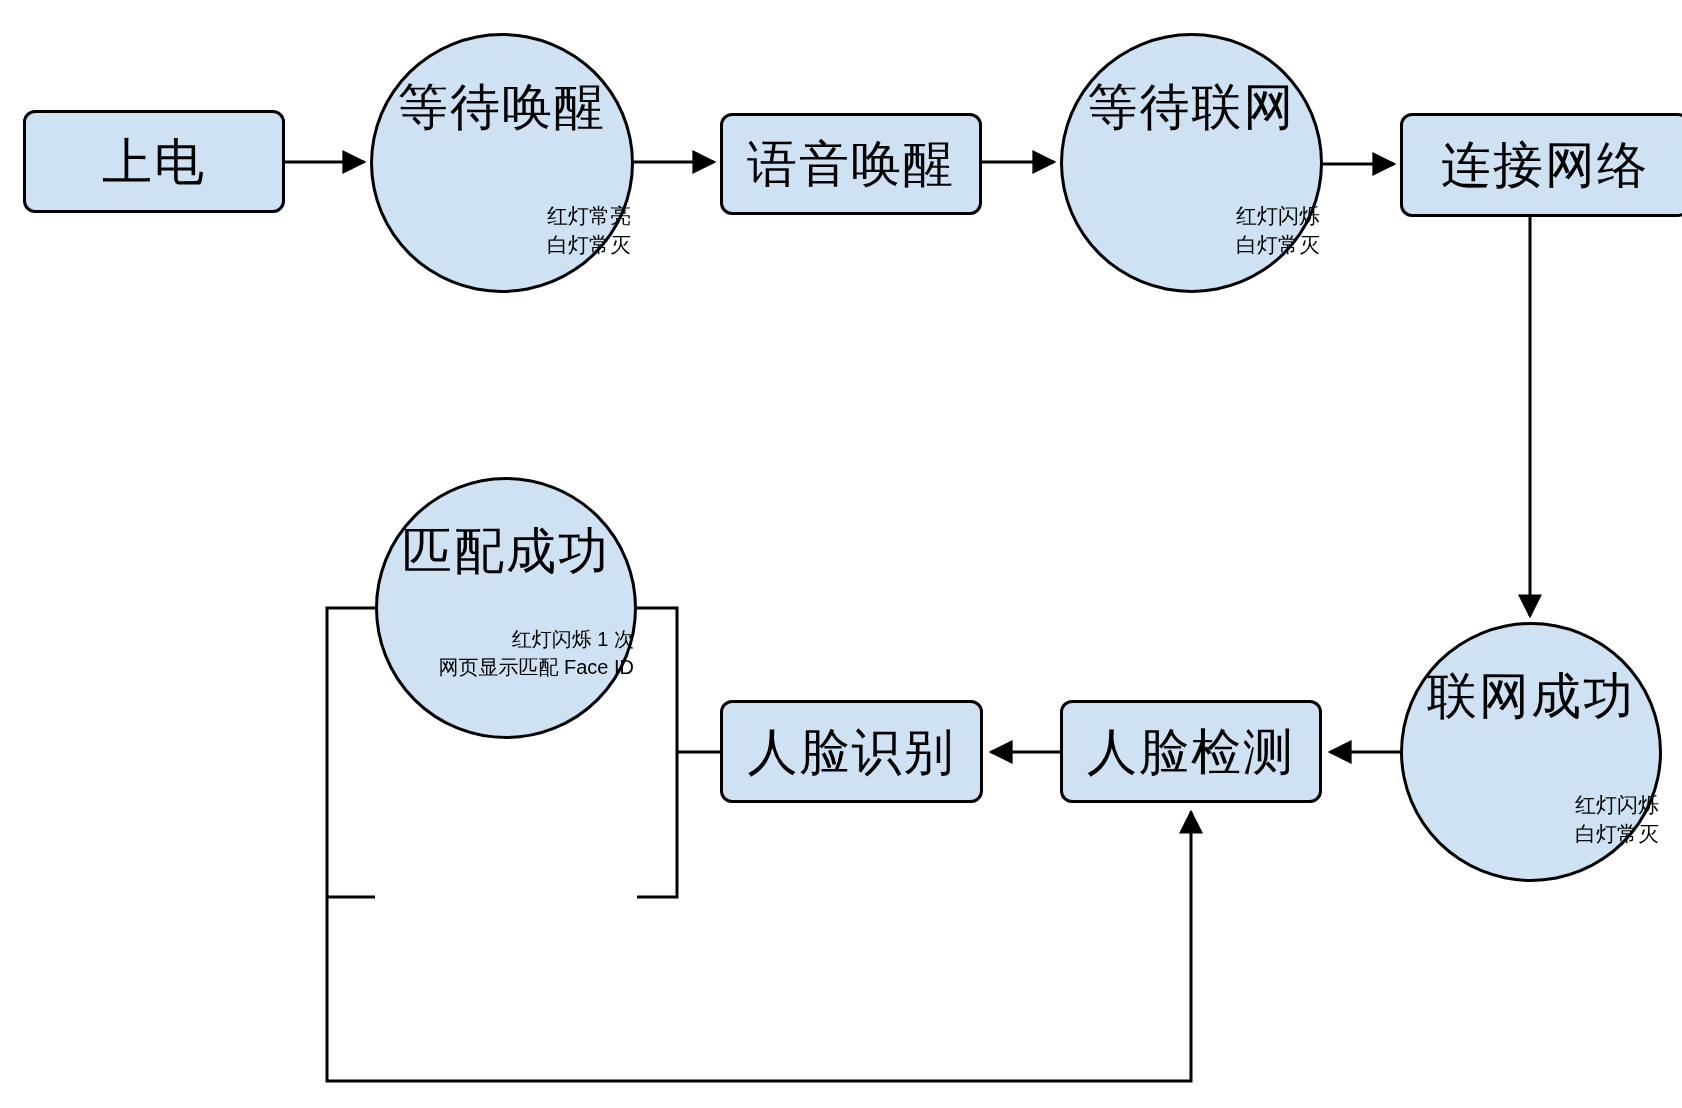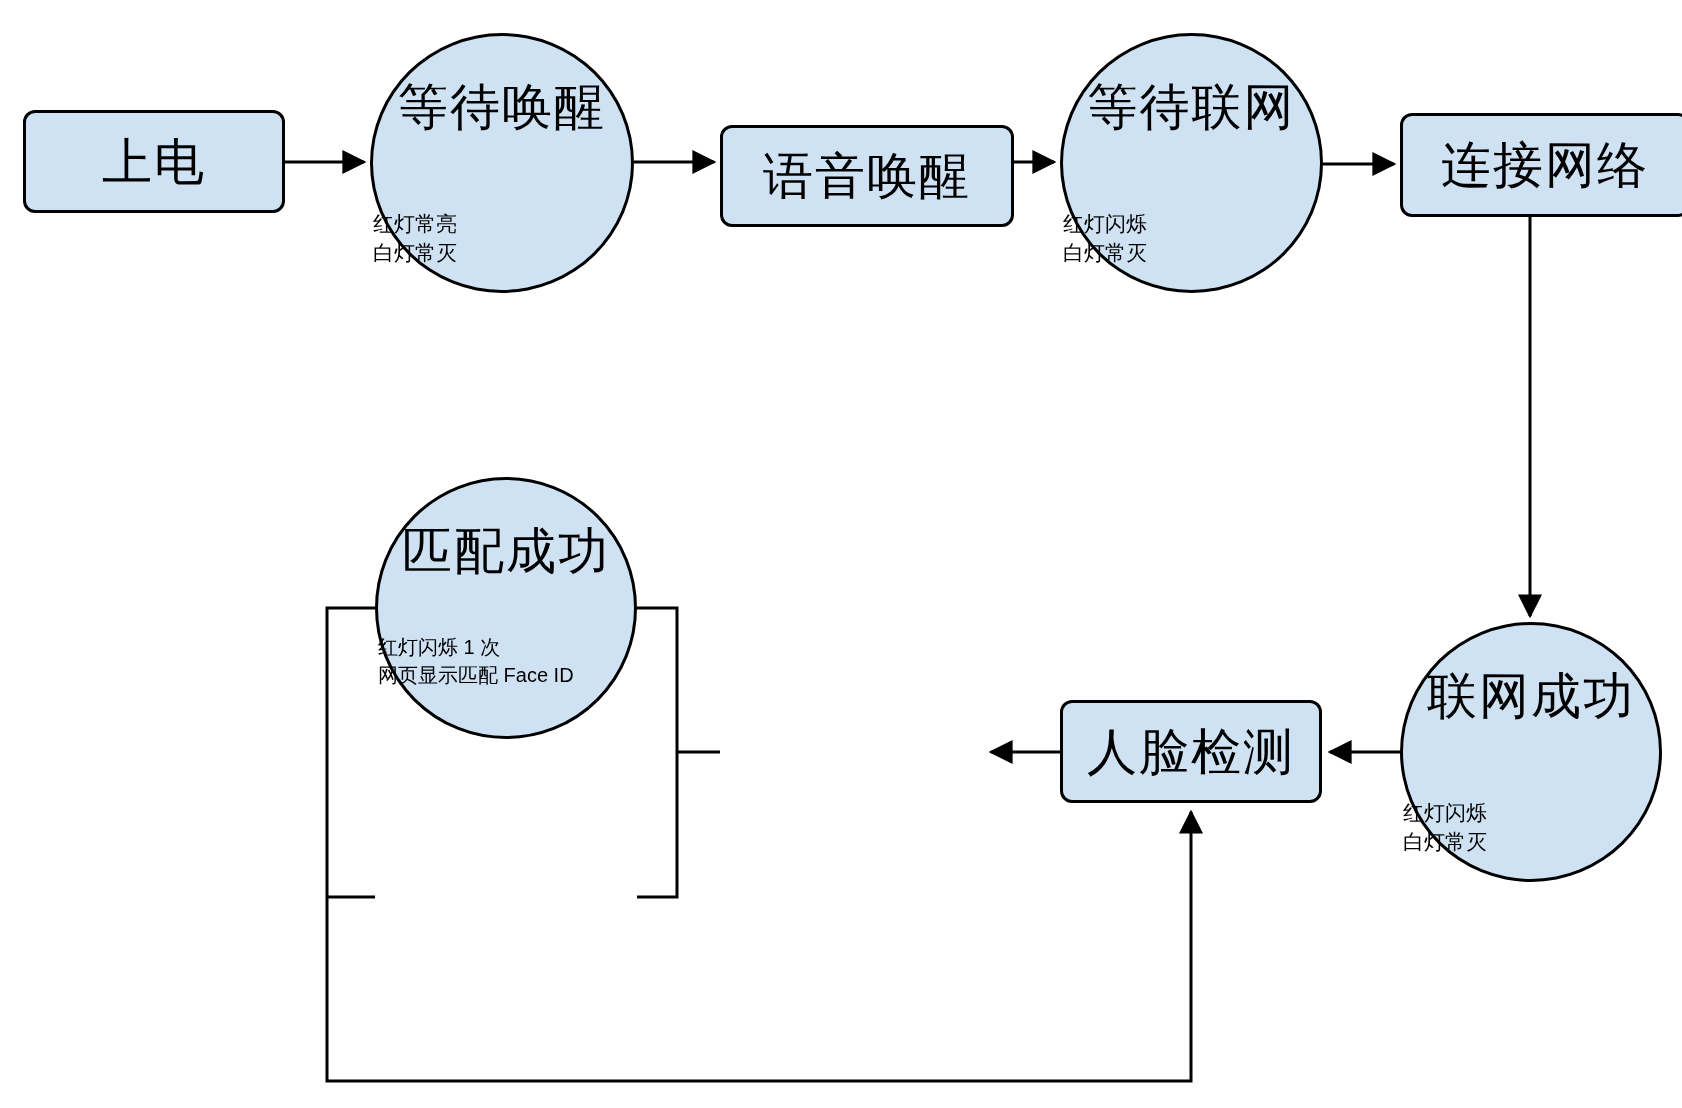--- a/index.html
+++ b/index.html
@@ -40,31 +40,30 @@
     position: absolute;
     top: 46px;
     left: 0;
     width: 100%;
   }
   .notes {
     position: absolute;
     top: 166px;
     left: 0;
     width: 100%;
-    text-align: left;
+    text-align: right;
     font-size: 21px;
     line-height: 1.38;
     white-space: nowrap;
-    margin-top: 8px;
   }
 
   
   #n-power      { left:  23px; top: 110px; width: 262px; height: 103px; }
   #n-waitwake   { left: 370px; top:  33px; width: 264px; height: 260px; }
-  #n-voicewake  { left: 720px; top: 125px; width: 294px; height: 102px; }
+  #n-voicewake  { left: 720px; top: 113px; width: 262px; height: 102px; }
   #n-waitnet    { left:1060px; top:  33px; width: 263px; height: 260px; }
   #n-connect    { left:1400px; top: 113px; width: 290px; height: 104px; }
   #n-netok      { left:1400px; top: 622px; width: 262px; height: 260px; }
   #n-facedetect { left:1060px; top: 700px; width: 262px; height: 103px; }
   #n-facerecog  { left: 720px; top: 700px; width: 263px; height: 103px; }
   #n-matchok    { left: 375px; top: 477px; width: 262px; height: 262px; }
   #n-matchfail  { left: 375px; top: 765px; width: 262px; height: 261px; }
 
   #n-matchok .notes { font-size: 20px; top: 146px; }
   #n-matchfail .notes { top: 180px; }
@@ -129,20 +128,23 @@
     <div class="notes">
       <div>红灯闪烁</div>
       <div>白灯常灭</div>
     </div>
   </div>
 
   <div class="node rect" id="n-facedetect">
     <div class="title">人脸检测</div>
   </div>
 
+  <div class="node rect" id="n-facerecog">
+    <div class="title">人脸识别</div>
+  </div>
 
   <div class="node circle" id="n-matchok">
     <div class="title">匹配成功</div>
     <div class="notes">
       <div>红灯闪烁 1 次</div>
       <div>网页显示匹配 Face ID</div>
     </div>
   </div>
 
 

